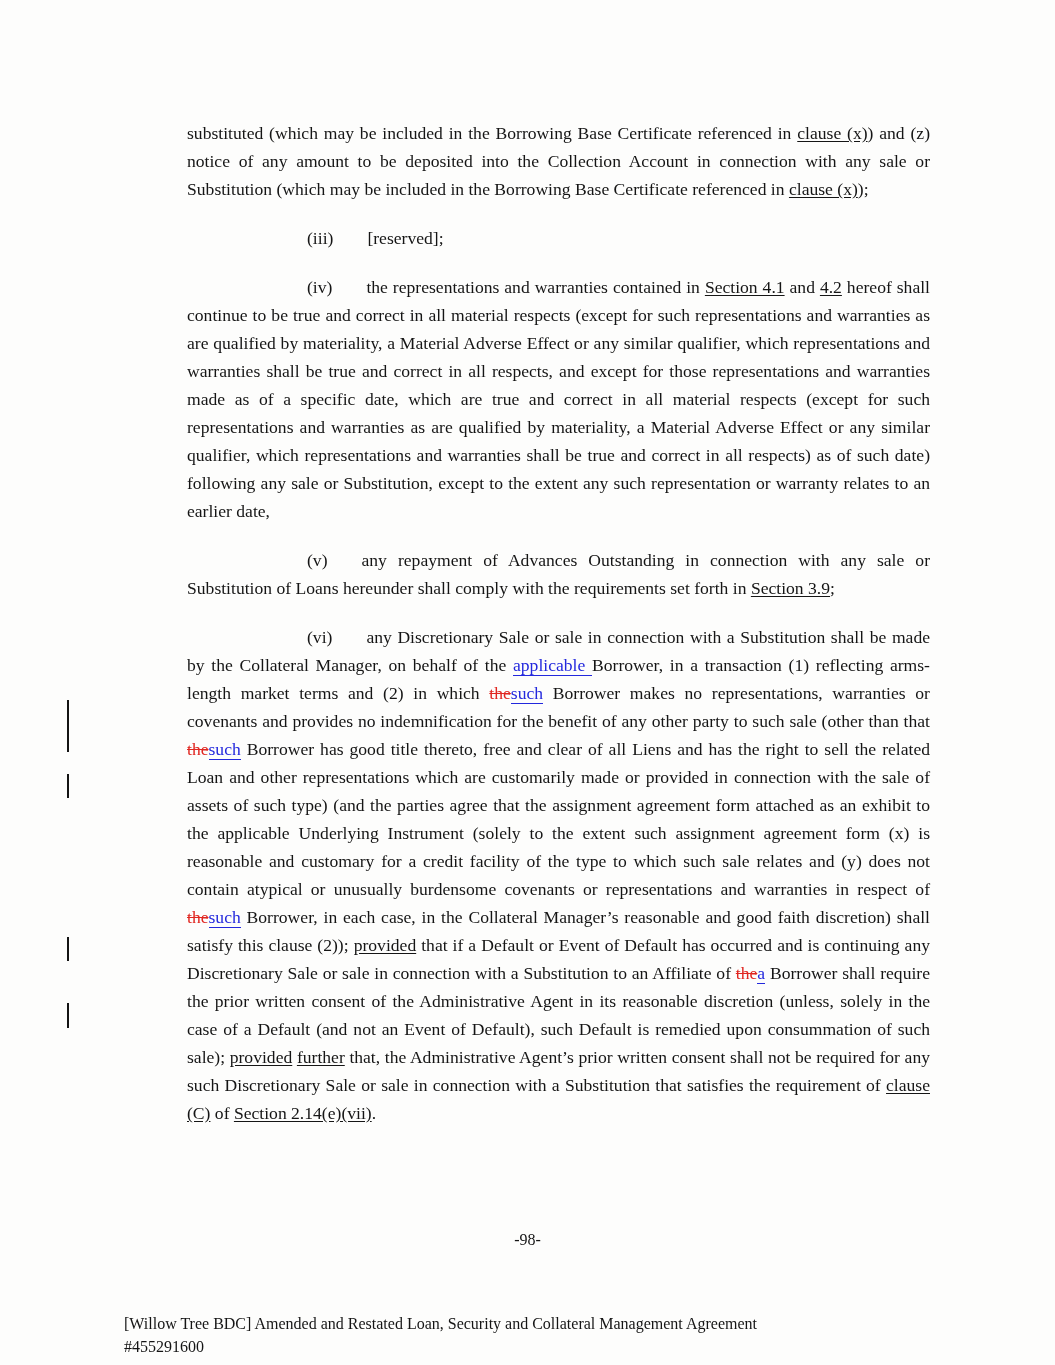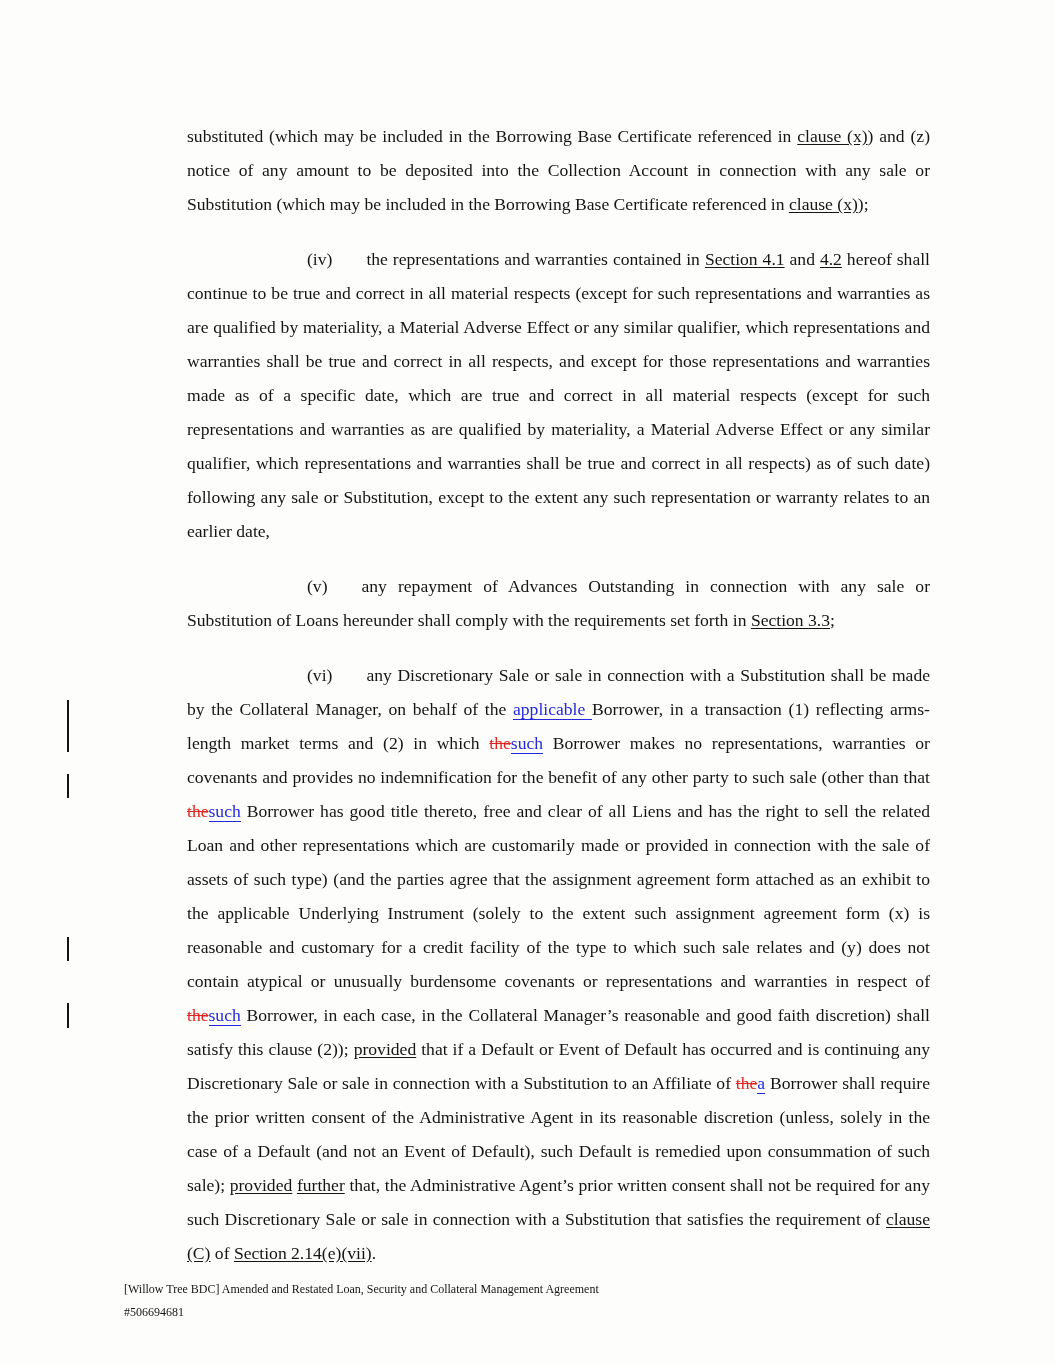--- a/index.html
+++ b/index.html
@@ -12,21 +12,21 @@
     font-family: "Liberation Serif", "DejaVu Serif", serif;
     color: #151515;
     overflow: hidden;
   }
   .doc-body {
     position: absolute;
     left: 187px;
     top: 119px;
     width: 743px;
     font-size: 17.6px;
-    line-height: 34px;
+    line-height: 28px;
     text-align: justify;
   }
   .para { margin: 0 0 21px 0; padding: 0; }
   .para.indented { text-indent: 120px; }
   .seg-u { text-decoration: underline; text-underline-offset: 2px; }
   .seg-del {
     color: var(--del-color, #e02620);
     text-decoration: line-through;
   }
   .seg-ins {
@@ -45,40 +45,42 @@
     position: absolute;
     top: 1231px;
     left: 0;
     width: 100%;
     text-align: center;
     font-size: 16px;
   }
   .doc-footer {
     position: absolute;
     left: 124px;
-    top: 1278px;
+    top: 1312px;
     width: 760px;
-    font-size: 12px;
+    font-size: 16px;
     line-height: 23px;
     text-align: left;
   }
 </style>
 </head>
 <body>
 
 <div class="page">
   <div class="doc-body">
       <p class="para"><span class="seg-n">substituted (which may be included in the Borrowing Base Certificate referenced in </span><span class="seg-u">clause (x)</span><span class="seg-n">) and (z) notice of any amount to be deposited into the Collection Account in connection with any sale or Substitution (which may be included in the Borrowing Base Certificate referenced in </span><span class="seg-u">clause (x)</span><span class="seg-n">);</span></p>
+      <p class="para indented"><span class="seg-n">(iii)</span><span class="seg-tab"></span><span class="seg-n">[reserved];</span></p>
       <p class="para indented"><span class="seg-n">(iv)</span><span class="seg-tab"></span><span class="seg-n">the representations and warranties contained in </span><span class="seg-u">Section 4.1</span><span class="seg-n"> and </span><span class="seg-u">4.2</span><span class="seg-n"> hereof shall continue to be true and correct in all material respects (except for such representations and warranties as are qualified by materiality, a Material Adverse Effect or any similar qualifier, which representations and warranties shall be true and correct in all respects, and except for those representations and warranties made as of a specific date, which are true and correct in all material respects (except for such representations and warranties as are qualified by materiality, a Material Adverse Effect or any similar qualifier, which representations and warranties shall be true and correct in all respects) as of such date) following any sale or Substitution, except to the extent any such representation or warranty relates to an earlier date,</span></p>
-      <p class="para indented"><span class="seg-n">(v)</span><span class="seg-tab"></span><span class="seg-n">any repayment of Advances Outstanding in connection with any sale or Substitution of Loans hereunder shall comply with the requirements set forth in </span><span class="seg-u">Section 3.3</span><span class="seg-n">;</span></p>
+      <p class="para indented"><span class="seg-n">(v)</span><span class="seg-tab"></span><span class="seg-n">any repayment of Advances Outstanding in connection with any sale or Substitution of Loans hereunder shall comply with the requirements set forth in </span><span class="seg-u">Section 3.9</span><span class="seg-n">;</span></p>
       <p class="para indented"><span class="seg-n">(vi)</span><span class="seg-tab"></span><span class="seg-n">any Discretionary Sale or sale in connection with a Substitution shall be made by the Collateral Manager, on behalf of the </span><span class="seg-ins">applicable </span><span class="seg-n">Borrower, in a transaction (1) reflecting arms-length market terms and (2) in which </span><span class="seg-del">the</span><span class="seg-ins">such</span><span class="seg-n"> Borrower makes no representations, warranties or covenants and provides no indemnification for the benefit of any other party to such sale (other than that </span><span class="seg-del">the</span><span class="seg-ins">such</span><span class="seg-n"> Borrower has good title thereto, free and clear of all Liens and has the right to sell the related Loan and other representations which are customarily made or provided in connection with the sale of assets of such type) (and the parties agree that the assignment agreement form attached as an exhibit to the applicable Underlying Instrument (solely to the extent such assignment agreement form (x) is reasonable and customary for a credit facility of the type to which such sale relates and (y) does not contain atypical or unusually burdensome covenants or representations and warranties in respect of </span><span class="seg-del">the</span><span class="seg-ins">such</span><span class="seg-n"> Borrower, in each case, in the Collateral Manager’s reasonable and good faith discretion) shall satisfy this clause (2)); </span><span class="seg-u">provided</span><span class="seg-n"> that if a Default or Event of Default has occurred and is continuing any Discretionary Sale or sale in connection with a Substitution to an Affiliate of </span><span class="seg-del">the</span><span class="seg-ins">a</span><span class="seg-n"> Borrower shall require the prior written consent of the Administrative Agent in its reasonable discretion (unless, solely in the case of a Default (and not an Event of Default), such Default is remedied upon consummation of such sale); </span><span class="seg-u">provided</span><span class="seg-n"> </span><span class="seg-u">further</span><span class="seg-n"> that, the Administrative Agent’s prior written consent shall not be required for any such Discretionary Sale or sale in connection with a Substitution that satisfies the requirement of </span><span class="seg-u">clause (C)</span><span class="seg-n"> of </span><span class="seg-u">Section 2.14(e)(vii)</span><span class="seg-n">.</span></p>
     </div>
 
+  <div class="page-number">-98-</div>
 
   <div class="doc-footer">
     <div>[Willow Tree BDC] Amended and Restated Loan, Security and Collateral Management Agreement</div>
-    <div>#506694681</div>
+    <div>#455291600</div>
   </div>
 <div class="change-bar" style="top: 700px; height: 52px;"></div>
     <div class="change-bar" style="top: 774px; height: 24px;"></div>
     <div class="change-bar" style="top: 937px; height: 24px;"></div>
     <div class="change-bar" style="top: 1003px; height: 25px;"></div>
   </div>
 
 </body></html>

